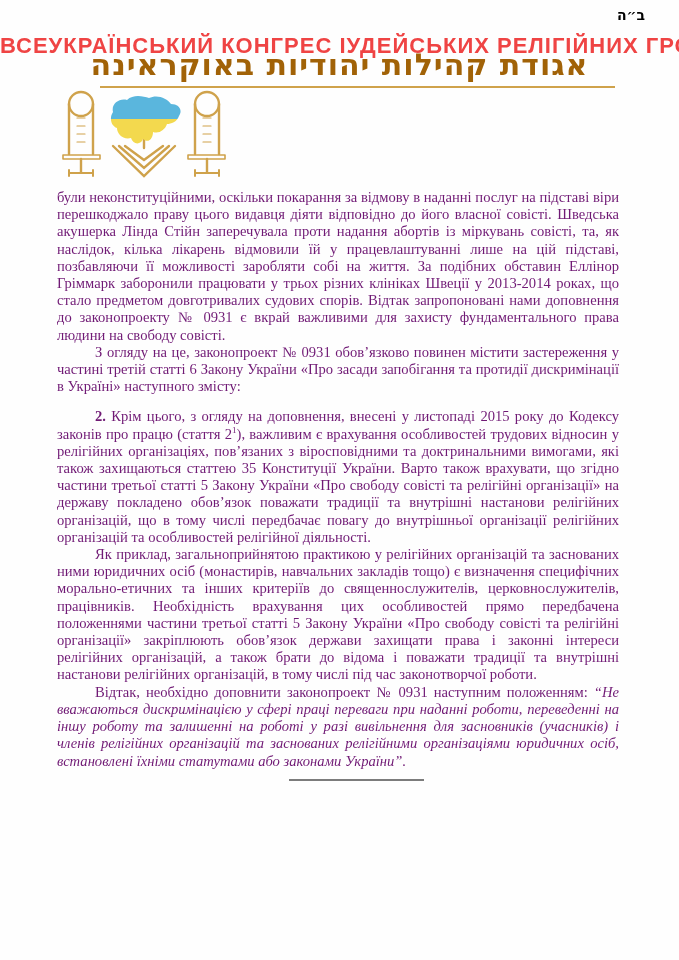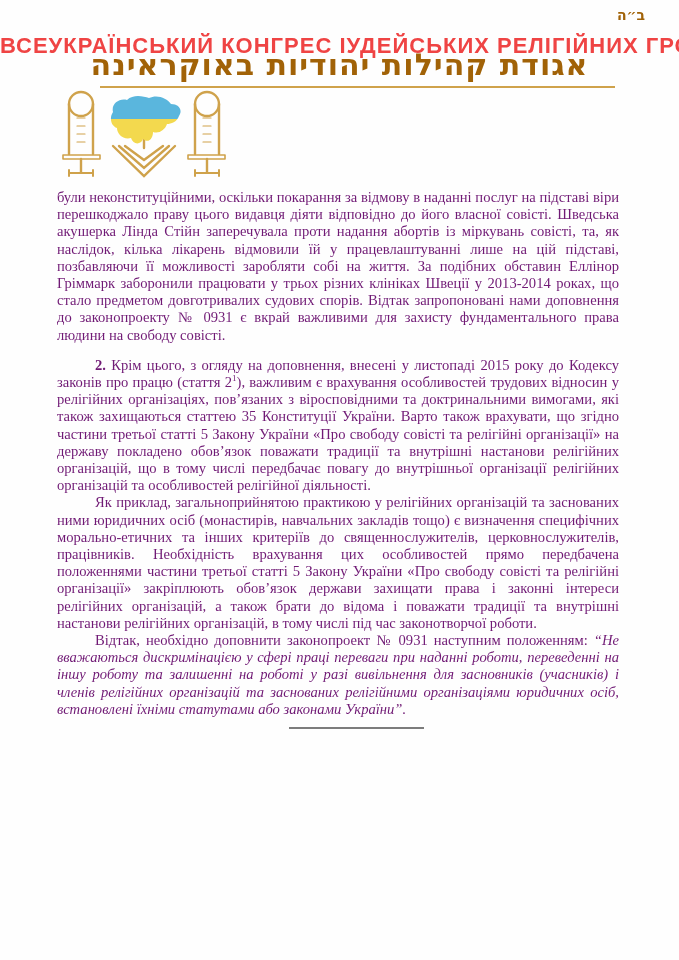--- a/index.html
+++ b/index.html
@@ -7,21 +7,21 @@
     position:relative;
     width:679px;height:960px;
     margin:0 auto;
     background:#fefefe;
     overflow:hidden;
     font-family:"Liberation Serif", serif;
   }
   
   .bh-mark{
     position:absolute;top:7px;right:34px;
-    color:#a16207;font-family:"DejaVu Sans",sans-serif;
+    color:#000000;font-family:"DejaVu Sans",sans-serif;
     font-size:14px;font-weight:600;
   }
   .title-cyr{
     position:absolute;top:33px;left:0;right:0;
     text-align:center;
     color:#ef4444;
     font-family:"Liberation Sans",sans-serif;
     font-size:22px;font-weight:600;letter-spacing:1px;
     white-space:nowrap;
   }
@@ -108,19 +108,20 @@
           <rect x="50" y="4" width="82" height="27" fill="#5ab6dd"></rect>
           <rect x="50" y="31" width="82" height="30" fill="#f3d94e"></rect>
         </g>
       </g>
     </svg>
   </div>
 
 
   <div class="body-text">
     <p>були неконституційними, оскільки покарання за відмову в наданні послуг на підставі віри перешкоджало праву цього видавця діяти відповідно до його власної совісті. Шведська акушерка Лінда Стійн заперечувала проти надання абортів із міркувань совісті, та, як наслідок, кілька лікарень відмовили їй у працевлаштуванні лише на цій підставі, позбавляючи її можливості заробляти собі на життя. За подібних обставин Еллінор Гріммарк заборонили працювати у трьох різних клініках Швеції у 2013-2014 роках, що стало предметом довготривалих судових спорів. Відтак запропоновані нами доповнення до законопроекту № 0931 є вкрай важливими для захисту фундаментального права людини на свободу совісті.</p>
+    <p class="indent">З огляду на це, законопроект № 0931 обов’язково повинен містити застереження у частині третій статті 6 Закону України «Про засади запобігання та протидії дискримінації в Україні» наступного змісту:</p>
     <p class="indent gap-top"><b>2.</b><span> Крім цього, з огляду на доповнення, внесені у листопаді 2015 року до Кодексу законів про працю (стаття 2</span><sup>1</sup><span>), важливим є врахування особливостей трудових відносин у релігійних організаціях, пов’язаних з віросповідними та доктринальними вимогами, які також захищаються статтею 35 Конституції України. Варто також врахувати, що згідно частини третьої статті 5 Закону України «Про свободу совісті та релігійні організації» на державу покладено обов’язок поважати традиції та внутрішні настанови релігійних організацій, що в тому числі передбачає повагу до внутрішньої організації релігійних організацій та особливостей релігійної діяльності.</span></p>
     <p class="indent">Як приклад, загальноприйнятою практикою у релігійних організацій та заснованих ними юридичних осіб (монастирів, навчальних закладів тощо) є визначення специфічних морально-етичних та інших критеріїв до священнослужителів, церковнослужителів, працівників. Необхідність врахування цих особливостей прямо передбачена положеннями частини третьої статті 5 Закону України «Про свободу совісті та релігійні організації» закріплюють обов’язок держави захищати права і законні інтереси релігійних організацій, а також брати до відома і поважати традиції та внутрішні настанови релігійних організацій, в тому числі під час законотворчої роботи.</p>
     <p class="indent"><span>Відтак, необхідно доповнити законопроект № 0931 наступним положенням: </span><span class="italic">“Не вважаються дискримінацією у сфері праці переваги при наданні роботи, переведенні на іншу роботу та залишенні на роботі у разі вивільнення для засновників (учасників) і членів релігійних організацій та заснованих релігійними організаціями юридичних осіб, встановлені їхніми статутами або законами України”.</span></p>
     <div class="end-divider"></div>
   </div>
 
 </div>
 
 </body></html>

